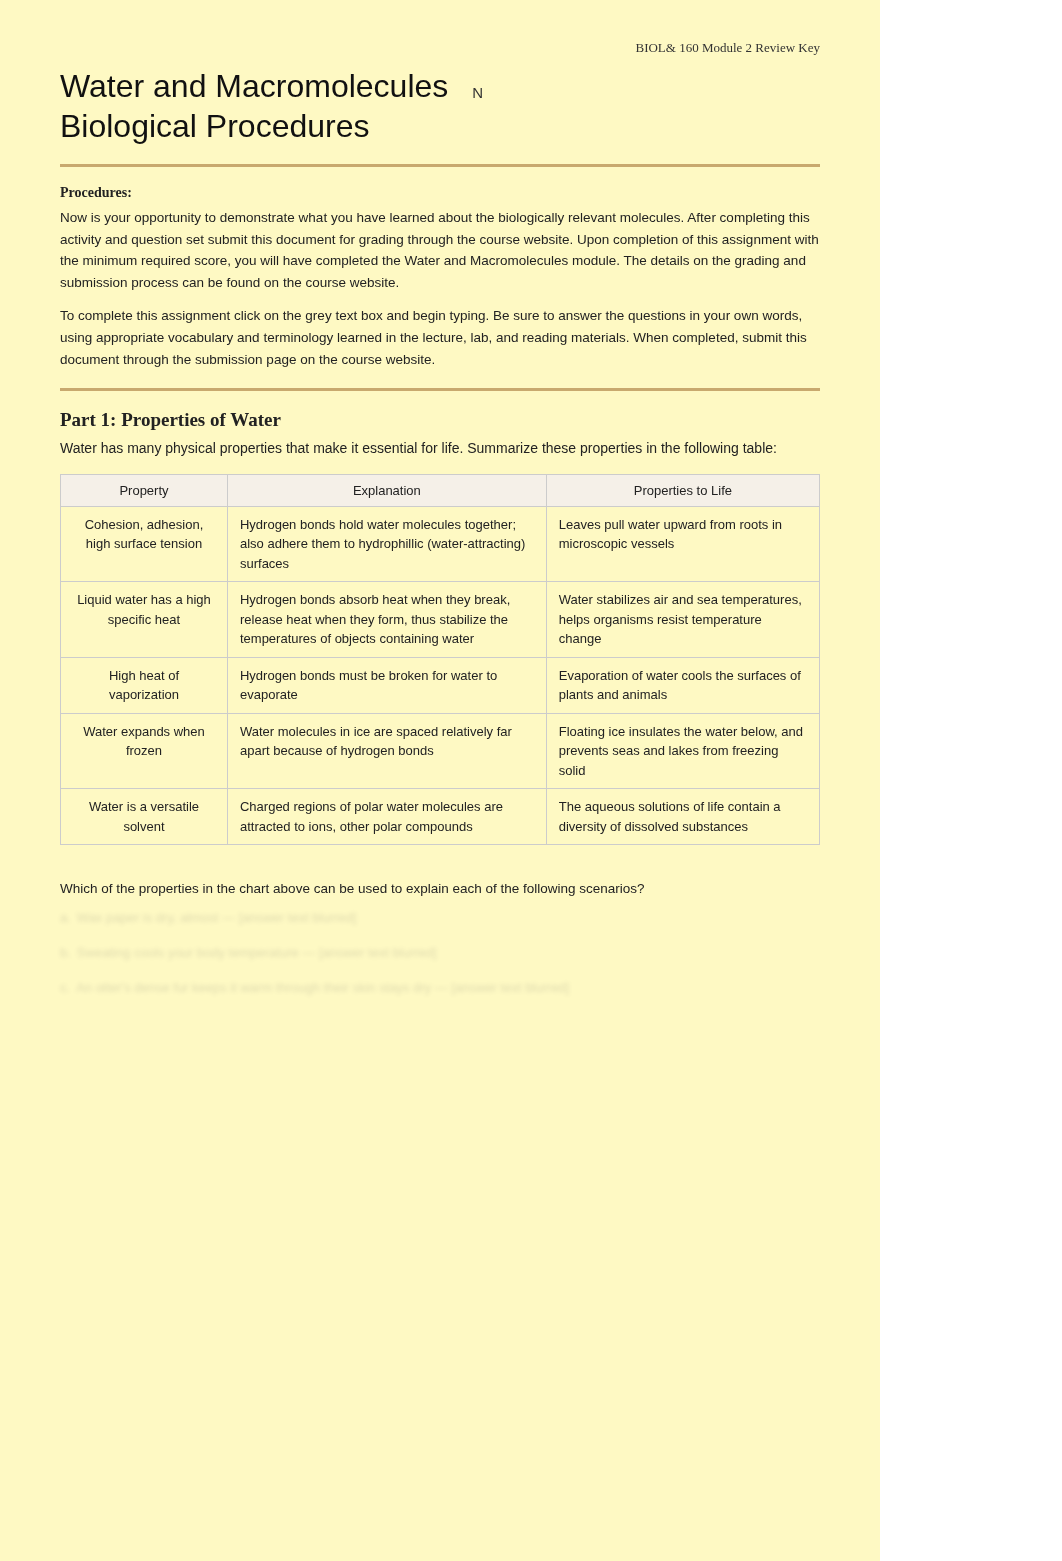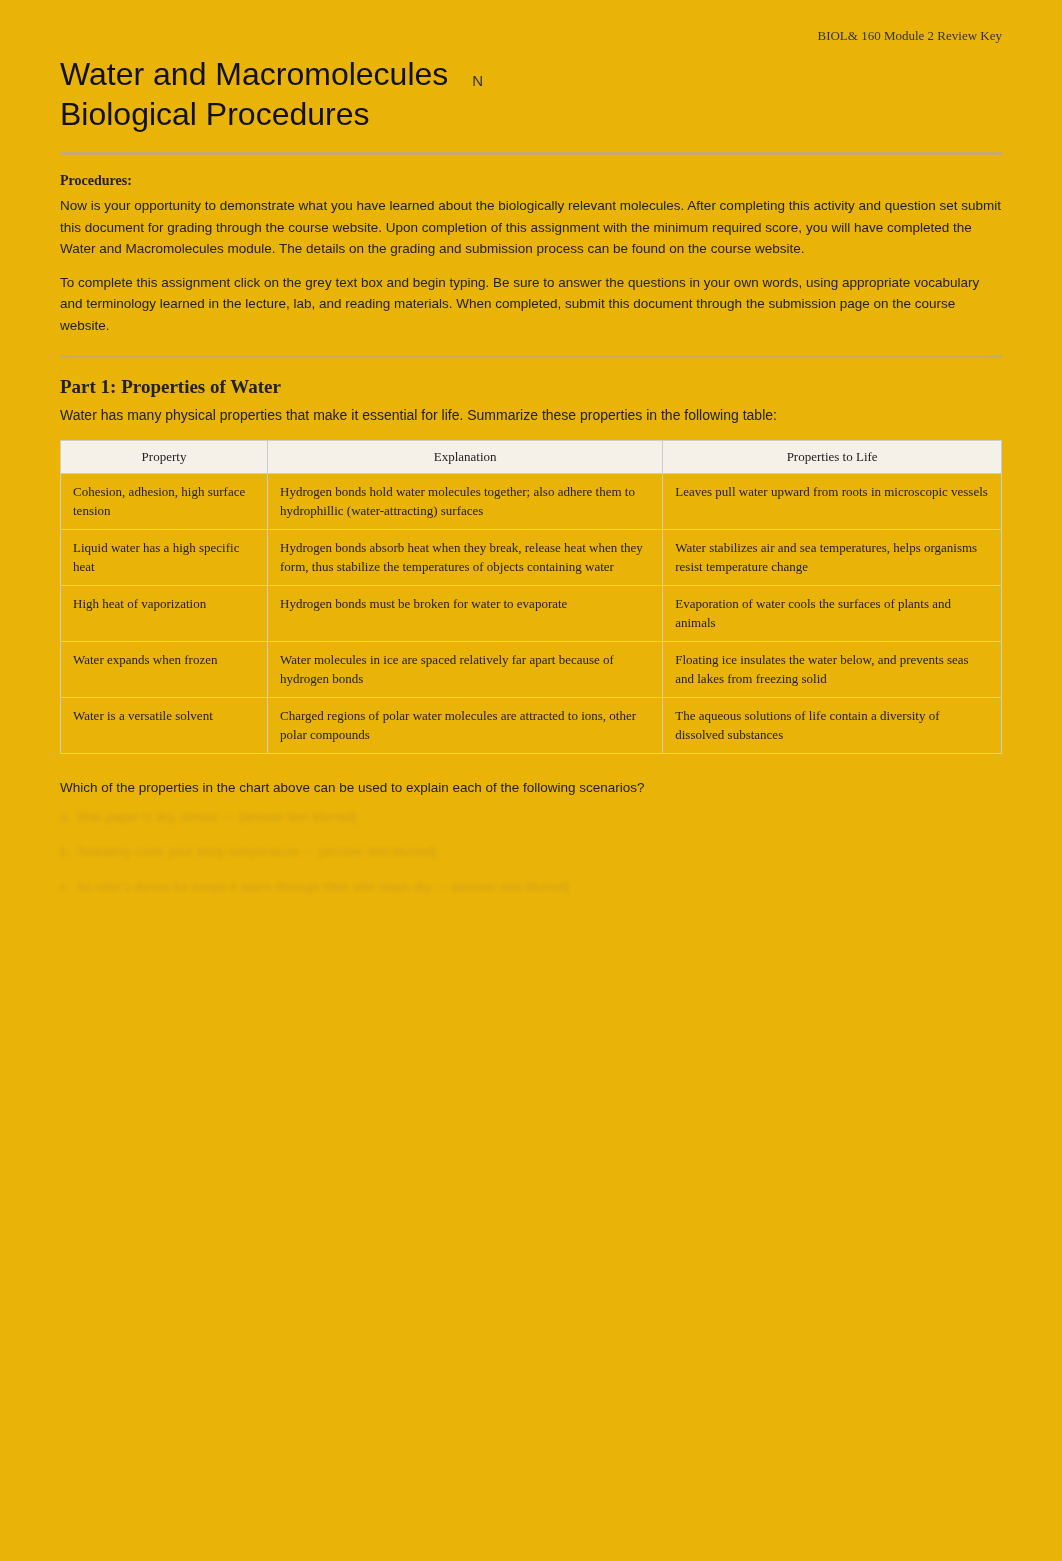--- a/index.html
+++ b/index.html
@@ -5,24 +5,24 @@
     * { box-sizing: border-box; margin: 0; padding: 0; }
     body {
       font-family: Georgia, 'Times New Roman', serif;
       background: #fff;
       color: #222;
       width: 1062px;
       min-height: 1561px;
       padding: 0;
     }
     .page {
-      width: 1062px;
+      width: 880px;
       min-height: 1561px;
-      background: #eab308;
-      padding: 28px 60px 60px 60px;
+      background: #fef9c3;
+      padding: 40px 60px 60px 60px;
     }
     .header-right {
       text-align: right;
       font-size: 13px;
       color: #333;
       margin-bottom: 10px;
     }
     .title-block {
       display: flex;
       align-items: flex-start;
@@ -73,40 +73,41 @@
     .part-intro {
       font-size: 14px;
       line-height: 1.6;
       margin-bottom: 14px;
       font-family: Arial, sans-serif;
     }
     table.water-table {
       width: 100%;
       border-collapse: collapse;
       font-size: 13px;
-      font-family: Liberation Serif, serif;
-      margin-bottom: 26px;
+      font-family: Liberation Sans, sans-serif;
+      margin-bottom: 36px;
     }
     table.water-table th {
       background: #f5f0e8;
       border: 1px solid #ccc;
       padding: 8px 12px;
       text-align: center;
       font-weight: normal;
       font-size: 13px;
     }
     table.water-table td {
       border: 1px solid #ccc;
       padding: 8px 12px;
       vertical-align: top;
       font-size: 13px;
       line-height: 1.5;
     }
     .col-property {
       width: 22%;
+      text-align: center;
       vertical-align: middle;
     }
     .col-explanation {
       width: 42%;
     }
     .col-importance {
       width: 36%;
     }
     .scenarios-intro {
       font-size: 13.5px;

